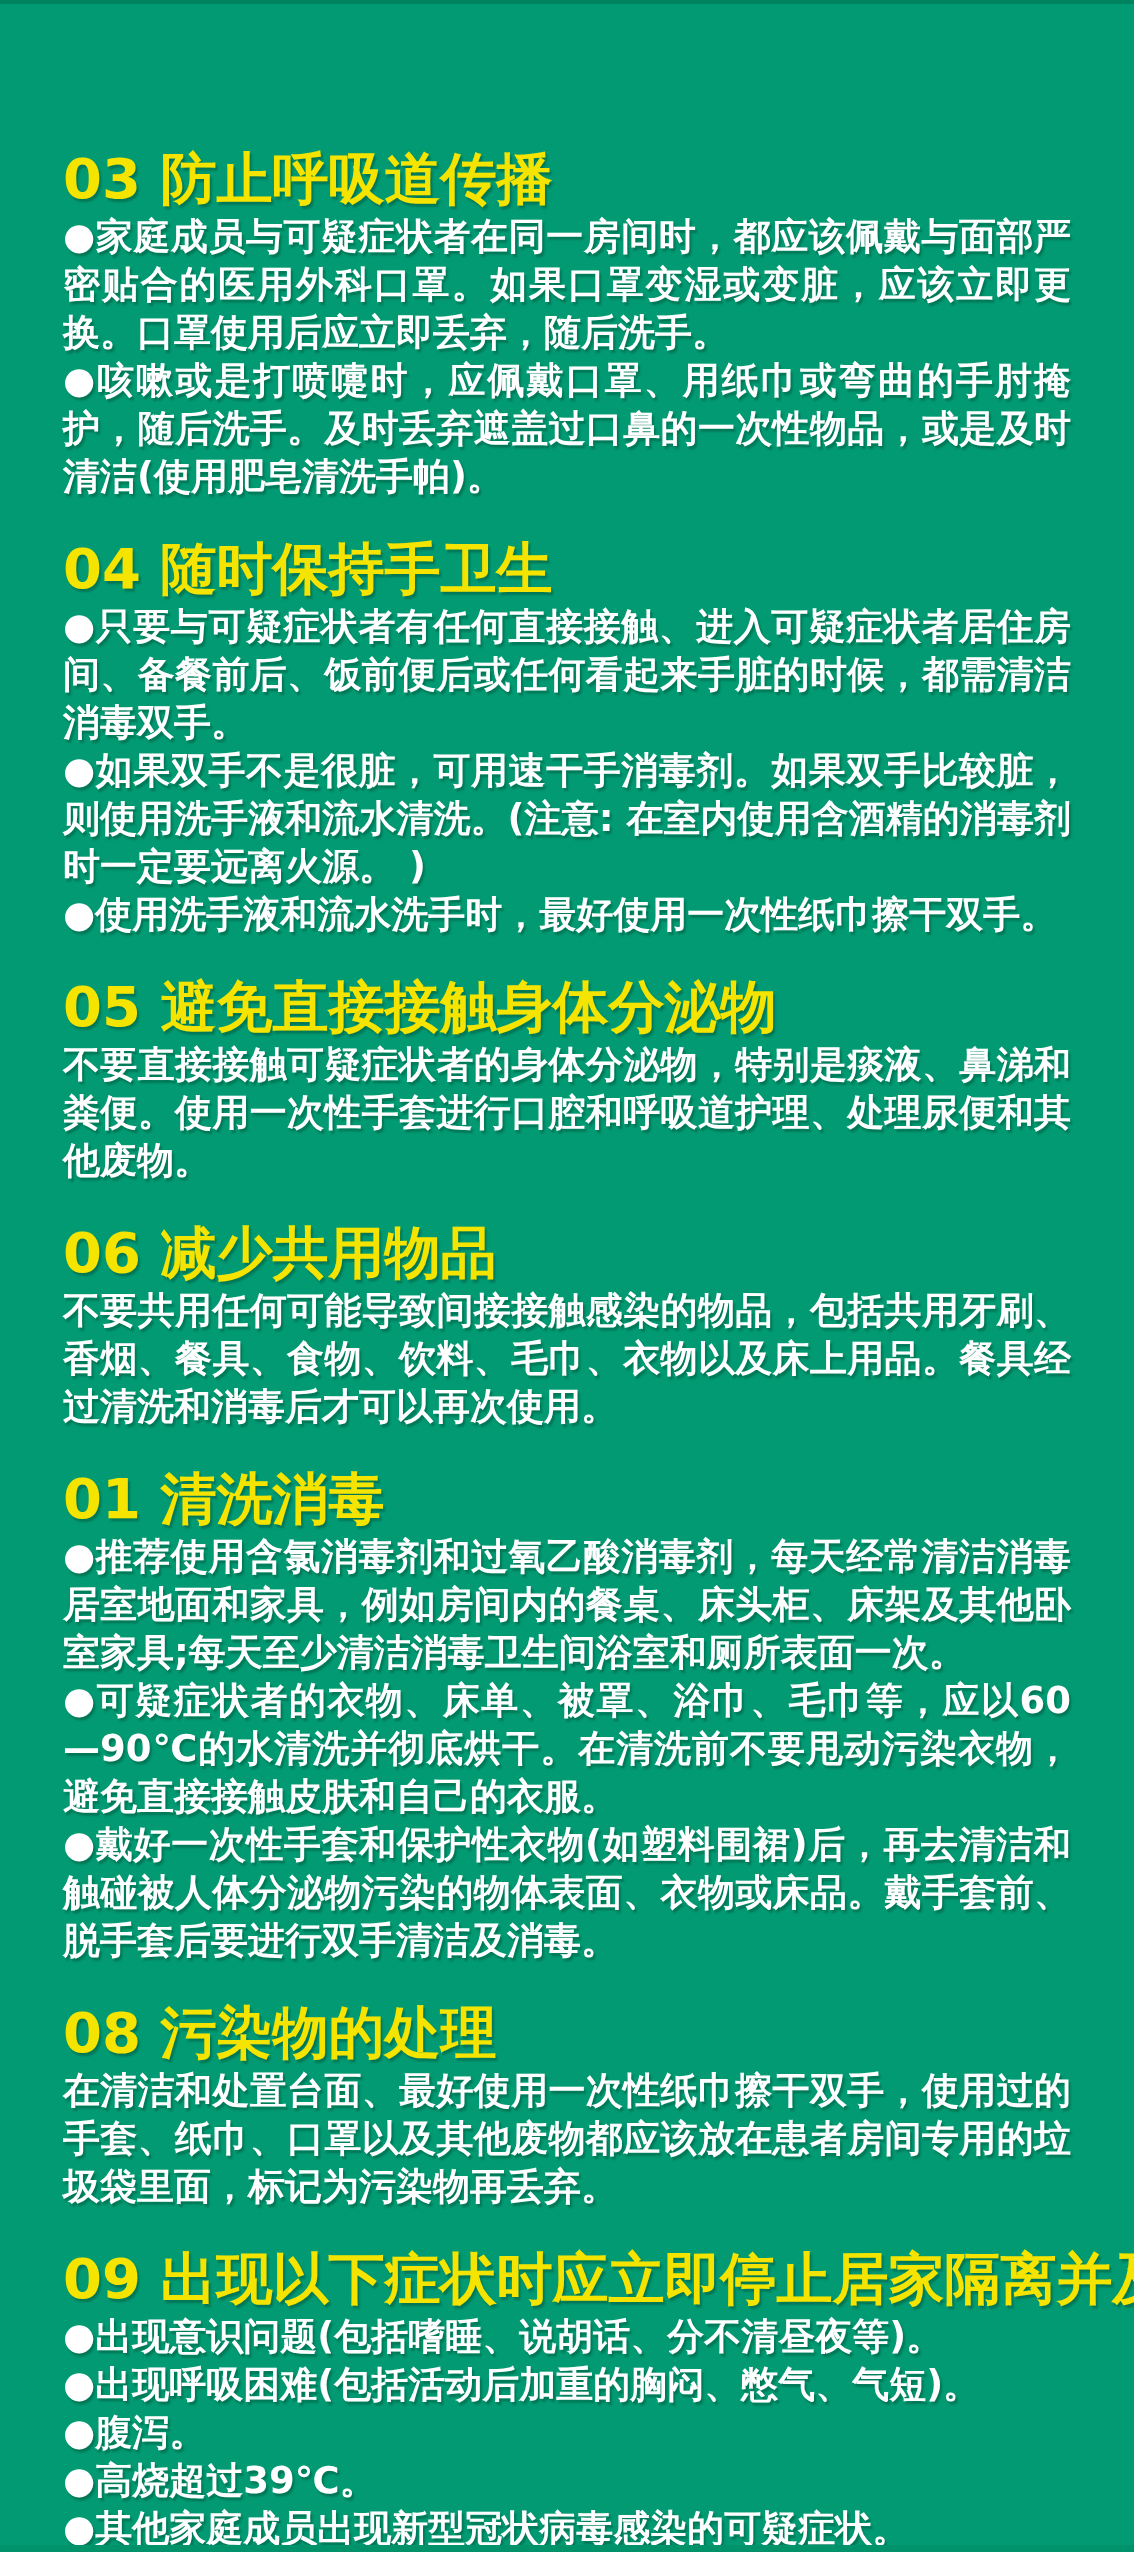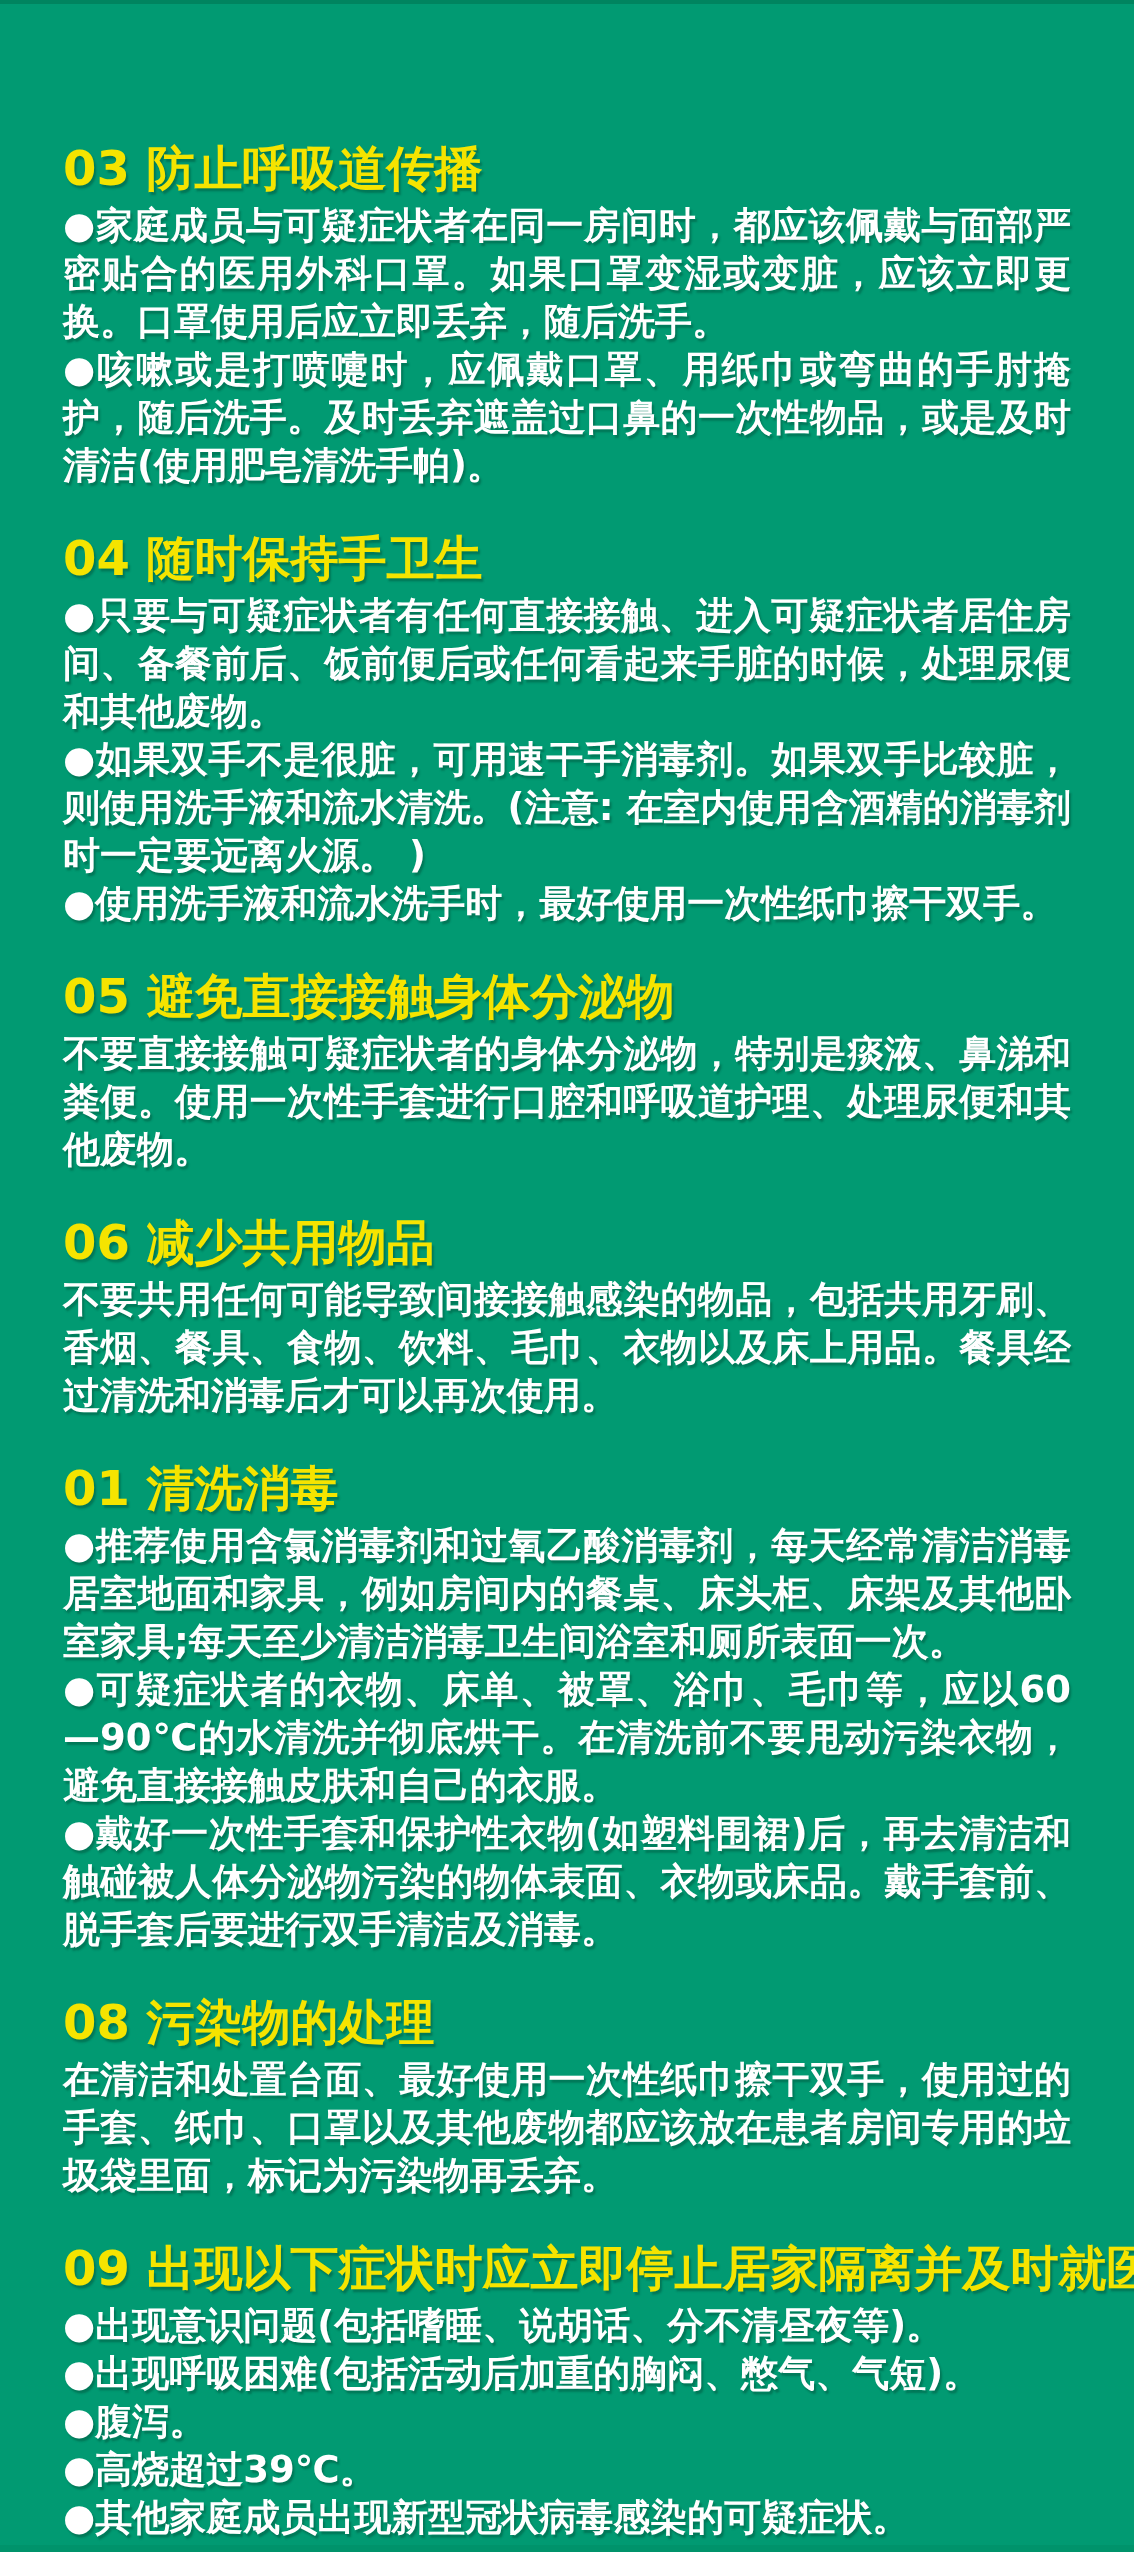--- a/index.html
+++ b/index.html
@@ -17,22 +17,22 @@
     background:var(--bg);
     overflow:hidden;
     position:relative;
     font-family:"DejaVu Sans","Liberation Sans",sans-serif;
   }
   .edge-top{position:absolute;top:0;left:0;right:0;height:4px;background:var(--edge-top);}
   .edge-bottom{position:absolute;bottom:0;left:0;right:0;height:7px;background:var(--edge-bottom);}
   .content{padding:140px 63px 0;}
   section{margin:0 0 40px;}
   h2{
-    margin:0 0 6px;
-    font-size:48px;
+    margin:11px 0 6px;
+    font-size:56px;
     line-height:56px;
     font-weight:700;
     color:var(--heading);
     text-shadow:2px 3px 2px rgba(0,40,28,0.30);
     white-space:nowrap;
   }
   p{
     margin:0;
     font-size:37px;
     line-height:48px;
@@ -51,21 +51,21 @@
 <main class="content">
 
   <section>
     <h2>03 防止呼吸道传播</h2>
     <p>●家庭成员与可疑症状者在同一房间时，都应该佩戴与面部严密贴合的医用外科口罩。如果口罩变湿或变脏，应该立即更换。口罩使用后应立即丢弃，随后洗手。</p>
     <p>●咳嗽或是打喷嚏时，应佩戴口罩、用纸巾或弯曲的手肘掩护，随后洗手。及时丢弃遮盖过口鼻的一次性物品，或是及时清洁(使用肥皂清洗手帕)。</p>
   </section>
 
   <section>
     <h2>04 随时保持手卫生</h2>
-    <p>●只要与可疑症状者有任何直接接触、进入可疑症状者居住房间、备餐前后、饭前便后或任何看起来手脏的时候，处理尿便和其他废物。</p>
+    <p>●只要与可疑症状者有任何直接接触、进入可疑症状者居住房间、备餐前后、饭前便后或任何看起来手脏的时候，都需清洁消毒双手。</p>
     <p>●如果双手不是很脏，可用速干手消毒剂。如果双手比较脏，则使用洗手液和流水清洗。(注意: 在室内使用含酒精的消毒剂时一定要远离火源。 )</p>
     <p>●使用洗手液和流水洗手时，最好使用一次性纸巾擦干双手。</p>
   </section>
 
   <section>
     <h2>05 避免直接接触身体分泌物</h2>
     <p>不要直接接触可疑症状者的身体分泌物，特别是痰液、鼻涕和粪便。使用一次性手套进行口腔和呼吸道护理、处理尿便和其他废物。</p>
   </section>
 
   <section>

